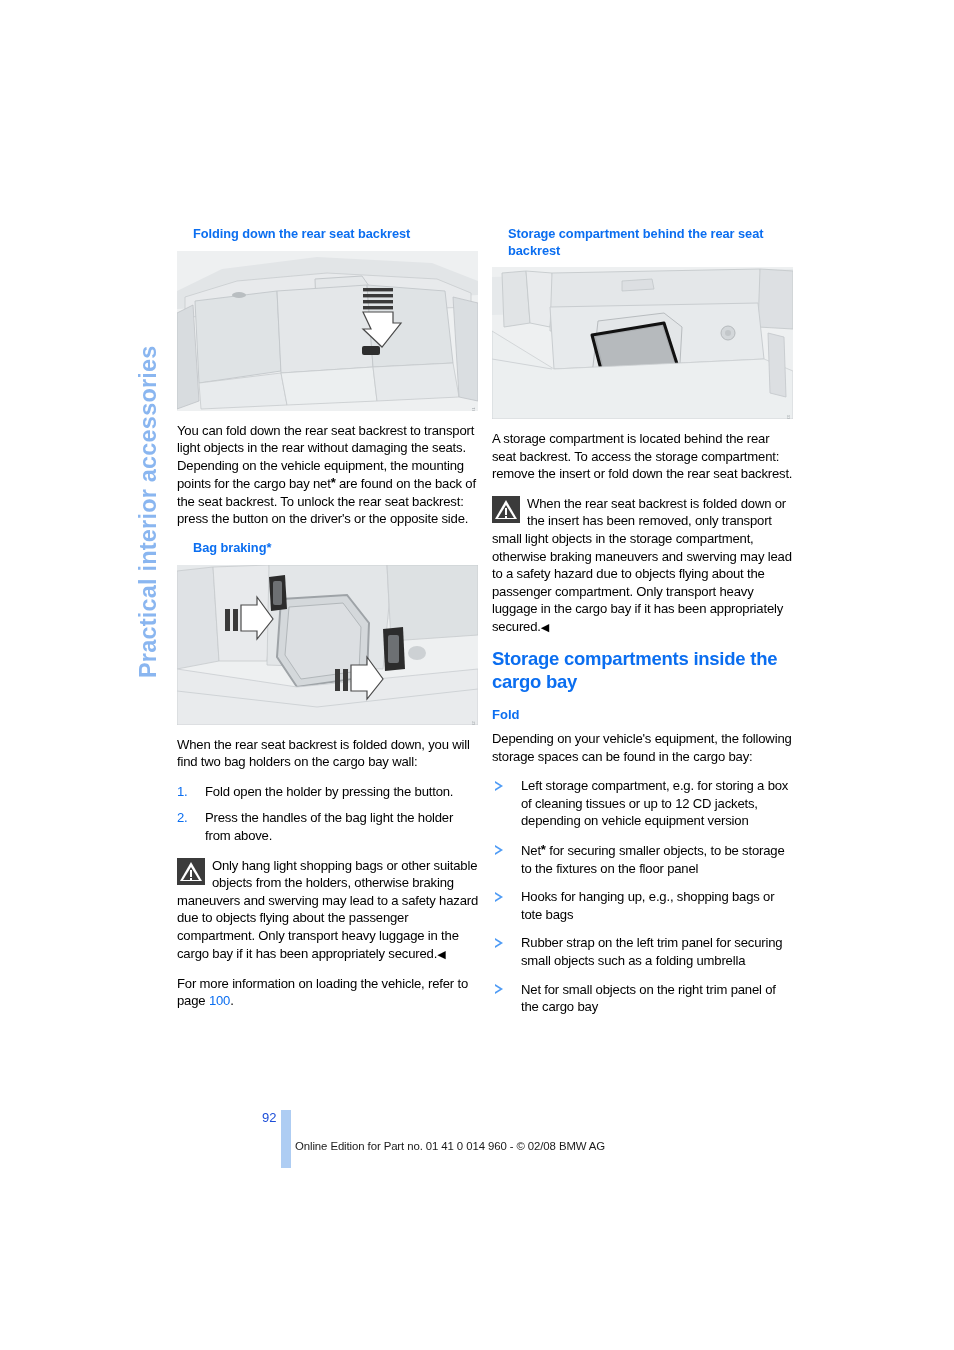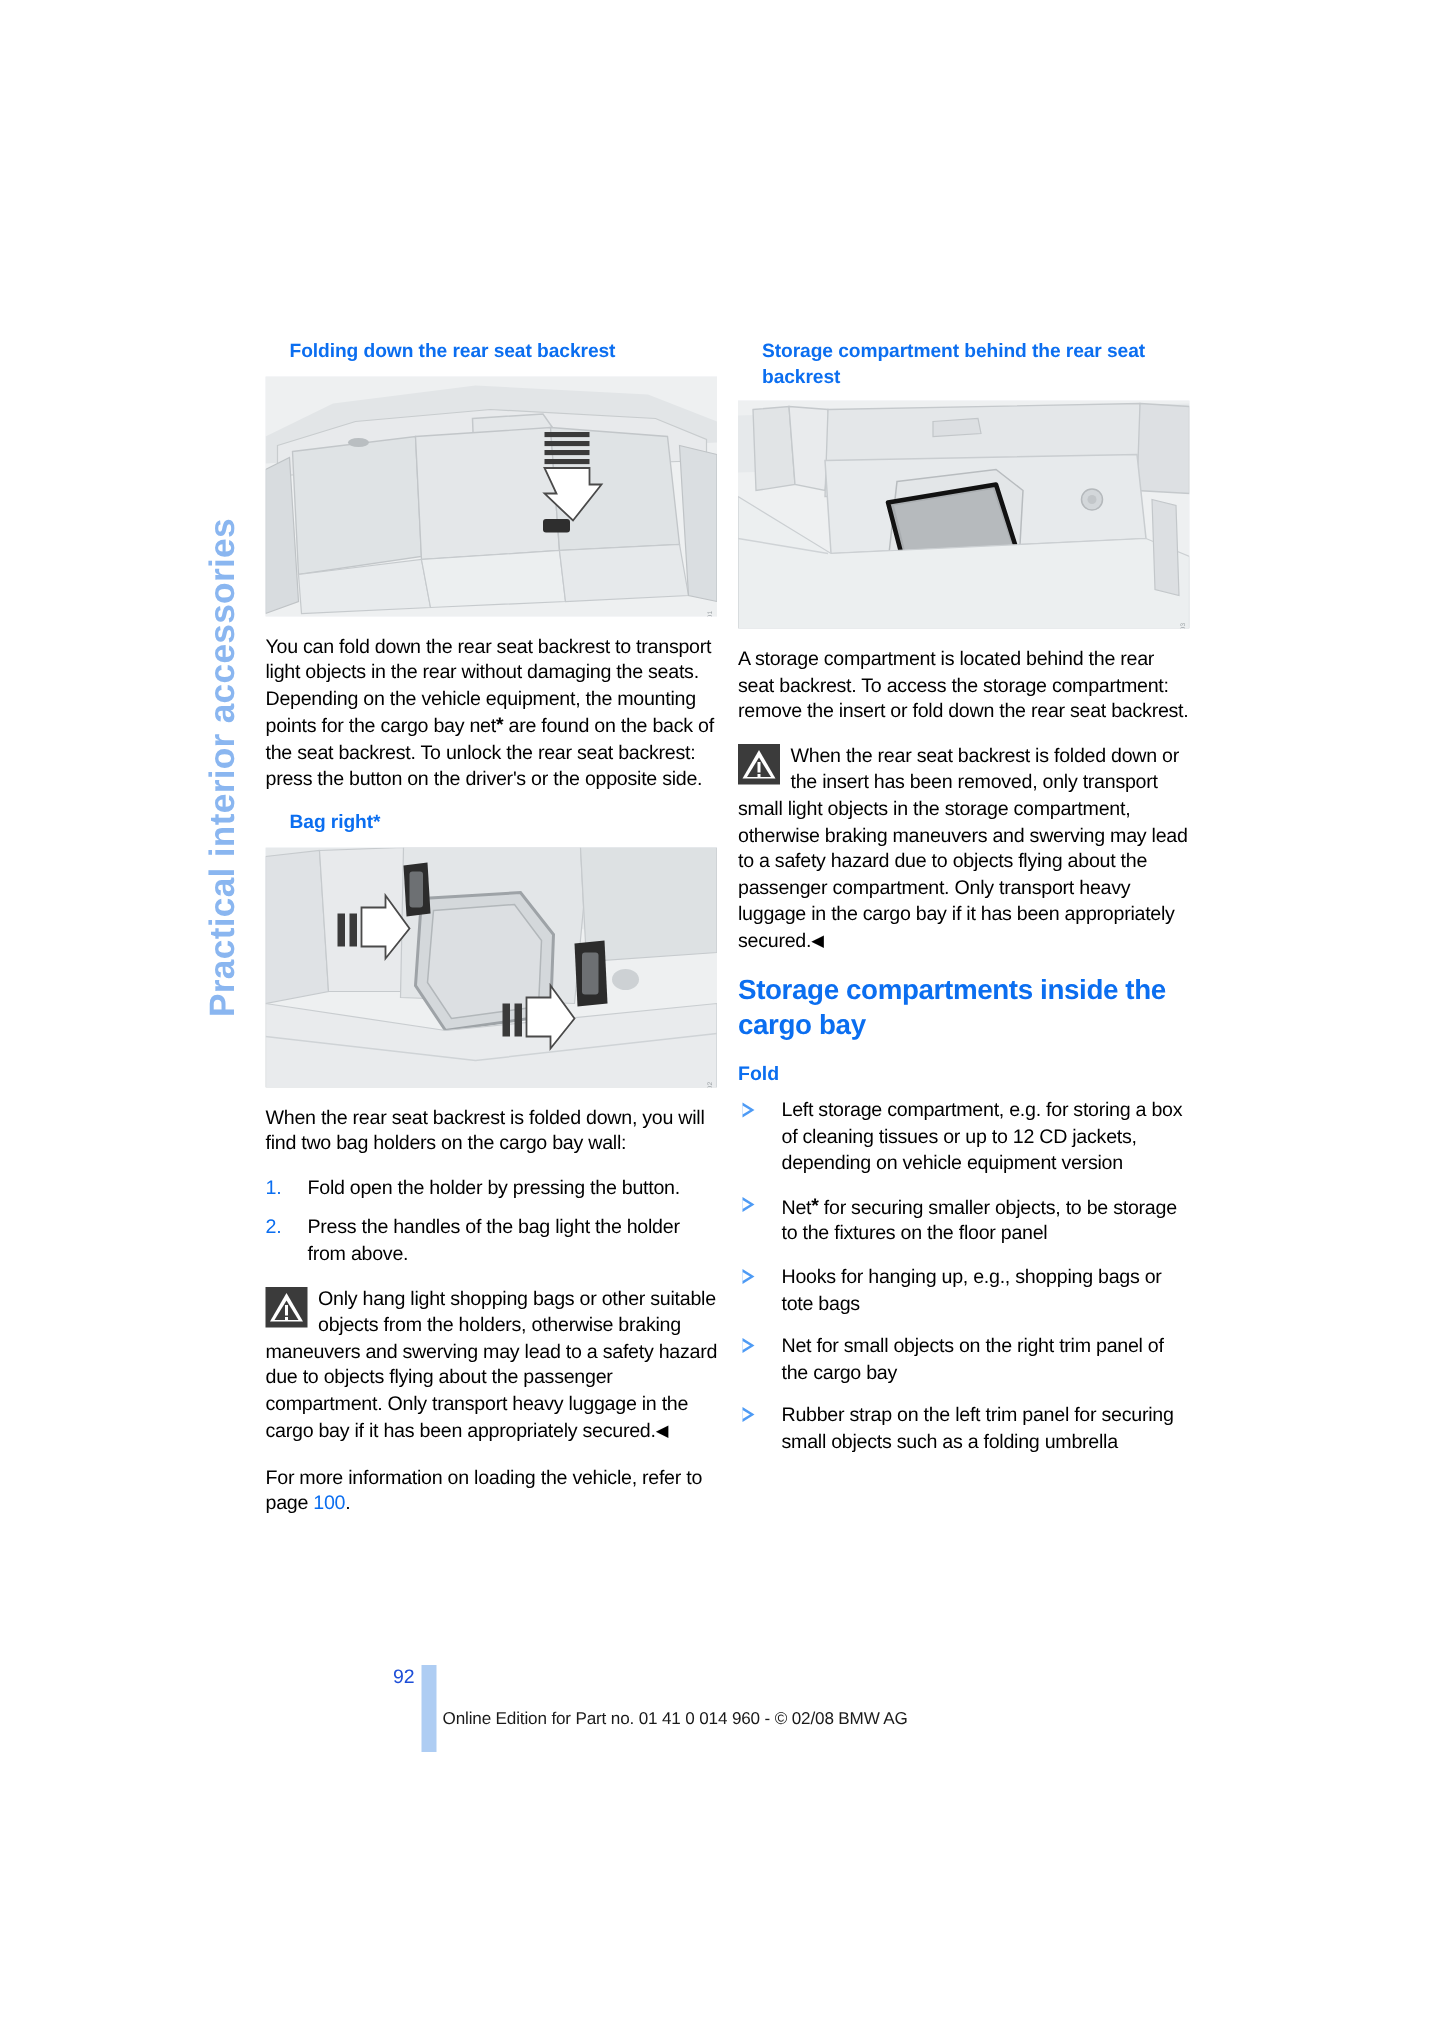--- a/index.html
+++ b/index.html
@@ -291,21 +291,21 @@
           <rect x="186" y="49" width="30" height="3.4" fill="#3a3a3a"></rect>
           <rect x="186" y="55" width="30" height="3.4" fill="#3a3a3a"></rect>
           <path d="M186 61 L216 61 L216 72 L224 72 L205 96 L186 78 L194 78 Z" fill="#ffffff" stroke="#4a4a4a" stroke-width="1.2"></path>
         </g>
       </svg>
       <span class="sig">34/1 01 01</span>
     </div>
 
     <p class="body"><span>You can fold down the rear seat backrest to transport light objects in the rear without damaging the seats. Depending on the vehicle equipment, the mounting points for the cargo bay net</span><span class="asterisk">*</span><span> are found on the back of the seat backrest. To unlock the rear seat backrest: press the button on the driver's or the opposite side.</span></p>
 
-    <h2 class="sec-head">Bag right*</h2>
+    <h2 class="sec-head">Bag braking*</h2>
 
     <div class="figure fig-bag">
       <svg class="art" viewBox="0 0 301 160" preserveAspectRatio="none">
         <rect x="0" y="0" width="301" height="160" fill="#eef0f1"></rect>
         <path d="M0 0 L301 0 L301 58 L0 46 Z" fill="#e6e9eb"></path>
         <path d="M0 6 L36 2 L42 96 L0 104 Z" fill="#dfe2e5" stroke="#c6cacd" stroke-width="0.8"></path>
         <path d="M36 2 L92 0 L96 30 L90 96 L42 96 Z" fill="#e8eaec" stroke="#c6cacd" stroke-width="0.8"></path>
         <path d="M92 0 L210 0 L212 40 L206 104 L90 100 Z" fill="#e3e6e8" stroke="#c6cacd" stroke-width="0.8"></path>
         <path d="M210 0 L301 0 L301 70 L214 76 Z" fill="#dde1e3" stroke="#c6cacd" stroke-width="0.8"></path>
 
@@ -396,27 +396,28 @@
           <span class="tri-in"></span>
           <span class="bang"></span>
       </span>
       <span class="warn-body">When the rear seat backrest is folded down or the insert has been removed, only transport small light objects in the storage compartment, otherwise braking maneuvers and swerving may lead to a safety hazard due to objects flying about the passenger compartment. Only transport heavy luggage in the cargo bay if it has been appropriately secured.</span><span class="end-mark">◀</span>
     </div>
 
     <h1 class="big-head">Storage compartments inside the cargo bay</h1>
 
     <h3 class="sub-head">Fold</h3>
 
+    <p class="body">Depending on your vehicle's equipment, the following storage spaces can be found in the cargo bay:</p>
 
     <ul class="bullets">
       <li><span class="tri"></span><span>Left storage compartment, e.g. for storing a box of cleaning tissues or up to 12 CD jackets, depending on vehicle equipment version</span></li>
       <li><span class="tri"></span><span>Net</span><span class="asterisk">*</span><span> for securing smaller objects, to be storage to the fixtures on the floor panel</span></li>
       <li><span class="tri"></span><span>Hooks for hanging up, e.g., shopping bags or tote bags</span></li>
+      <li><span class="tri"></span><span>Rubber strap on the left trim panel for securing small objects such as a folding umbrella</span></li>
       <li><span class="tri"></span><span>Net for small objects on the right trim panel of the cargo bay</span></li>
-      <li><span class="tri"></span><span>Rubber strap on the left trim panel for securing small objects such as a folding umbrella</span></li>
     </ul>
 
   </div>
 
   <div class="footer-pageno">92</div>
   <div class="footer-bar"></div>
   <div class="footer-text">Online Edition for Part no. 01 41 0 014 960 - © 02/08 BMW AG</div>
 
 </div>
 

